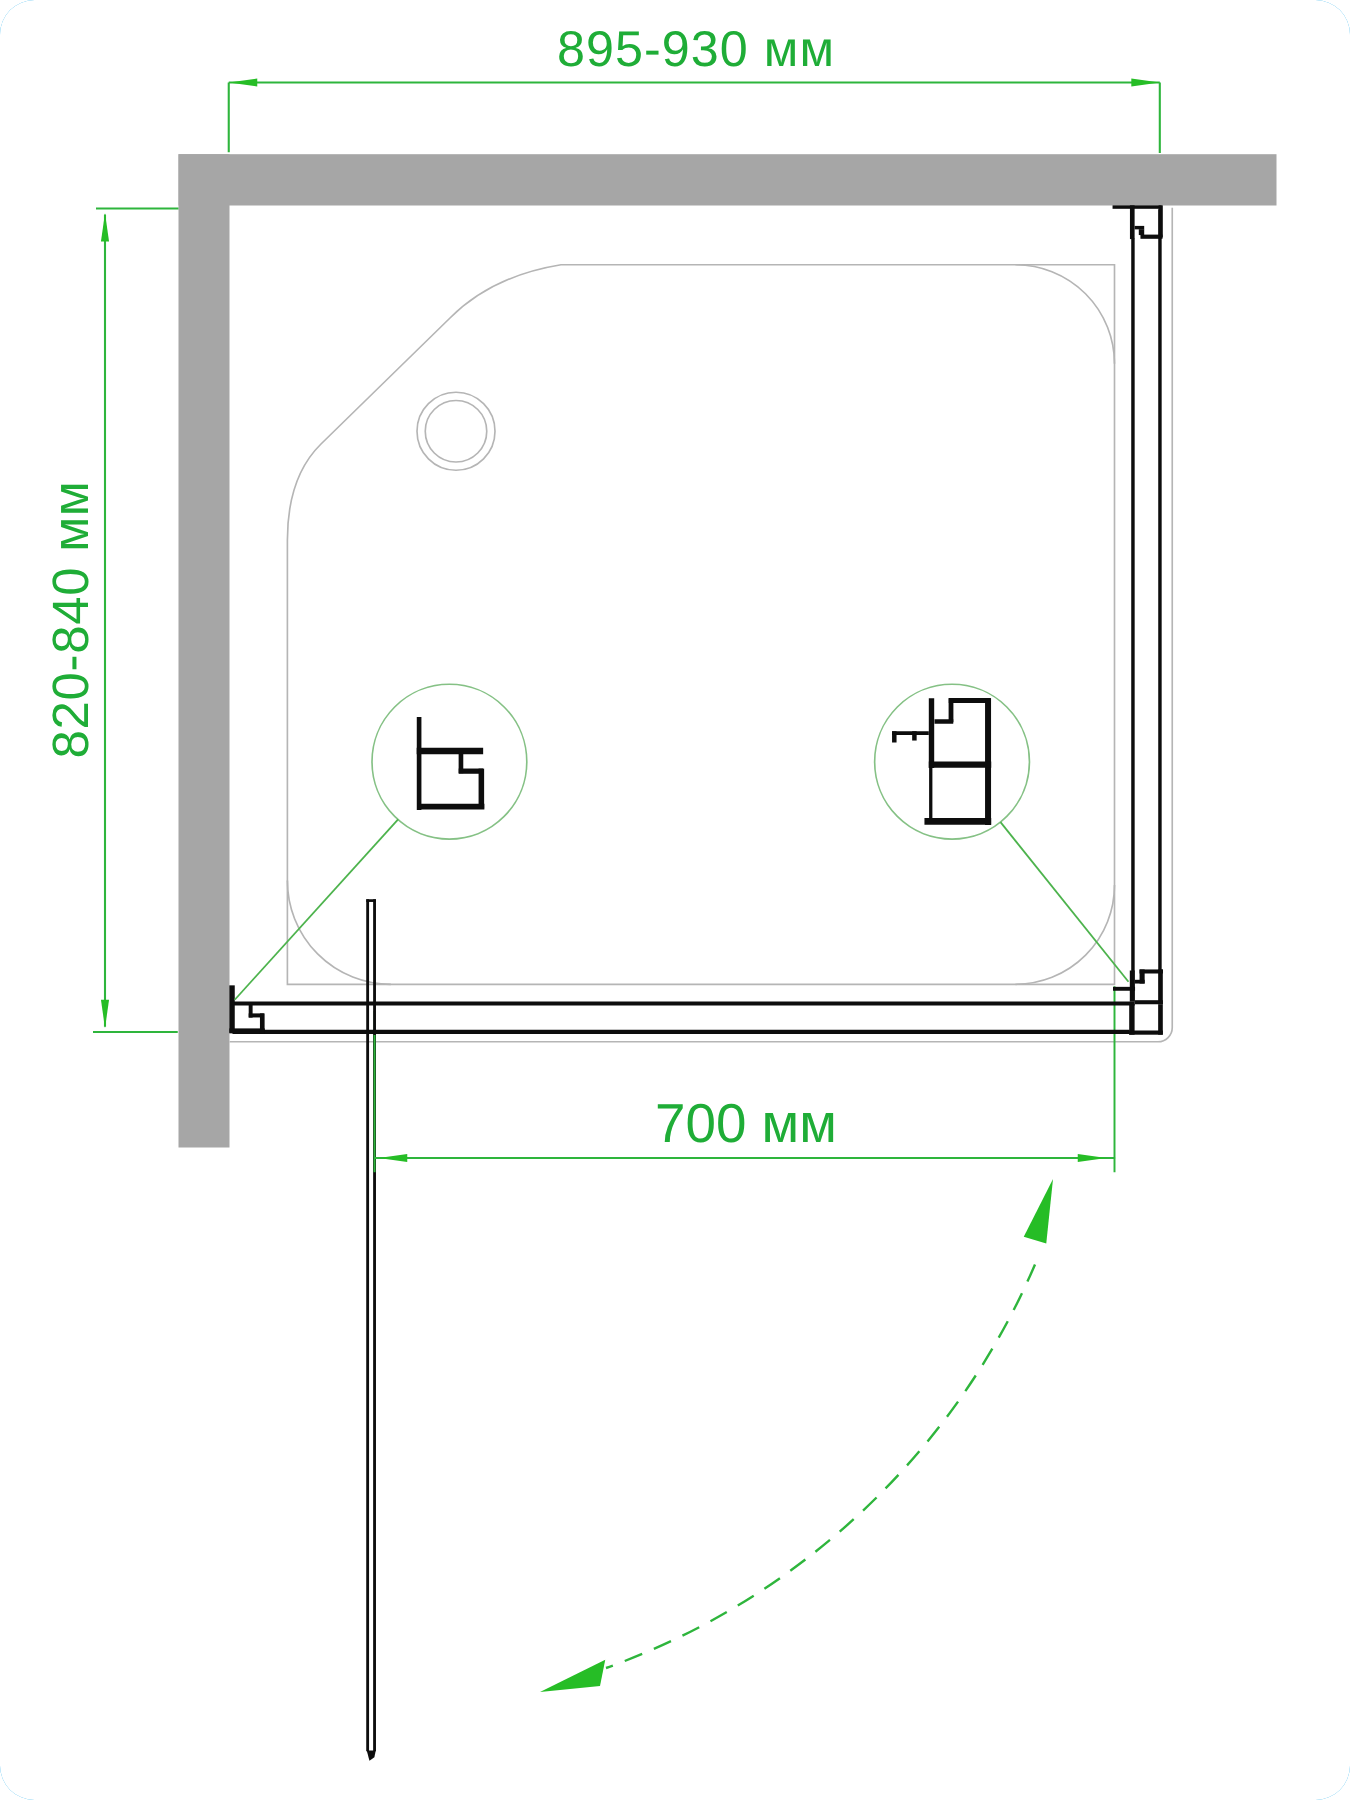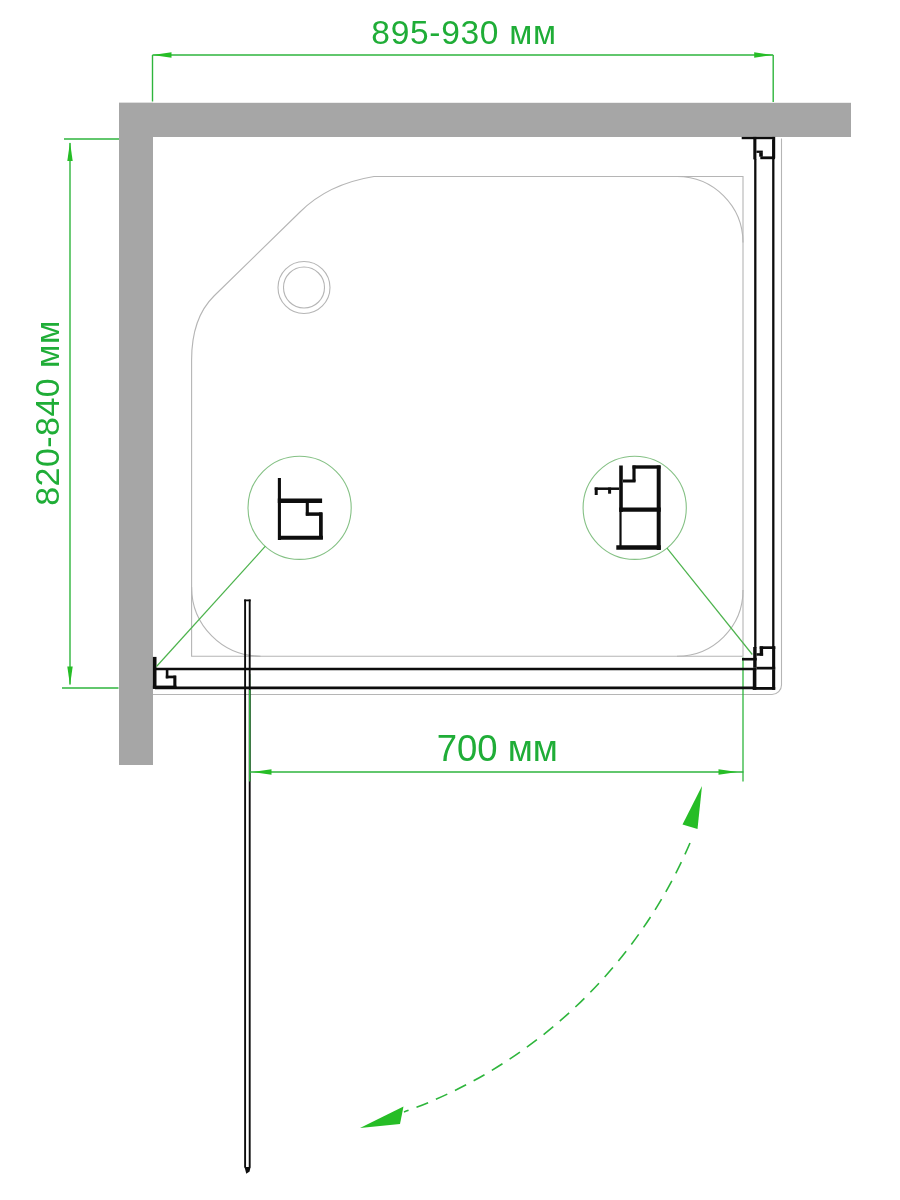--- a/index.html
+++ b/index.html
@@ -1,16 +1,16 @@
 <!DOCTYPE html>
 <html><head>
 <meta charset="utf-8">
 <style>
   html,body{margin:0;padding:0;background:#ffffff;}
-  .page{width:900px;height:1200px;position:relative;overflow:hidden;background:#0ea5e9;}
+  .page{width:900px;height:1200px;position:relative;overflow:hidden;background:#0ea5e9;border-radius:23px;}
   text{font-family:"Liberation Sans", sans-serif;}
 </style>
 </head>
 <body>
 <div class="page">
 <svg width="900" height="1200" viewBox="0 0 900 1200" xmlns="http://www.w3.org/2000/svg">
   <rect x="0" y="0" width="900" height="1200" fill="#ffffff"></rect>
 
   <rect x="119" y="102.8" width="732" height="34.2" fill="#a6a6a6"></rect>
 

